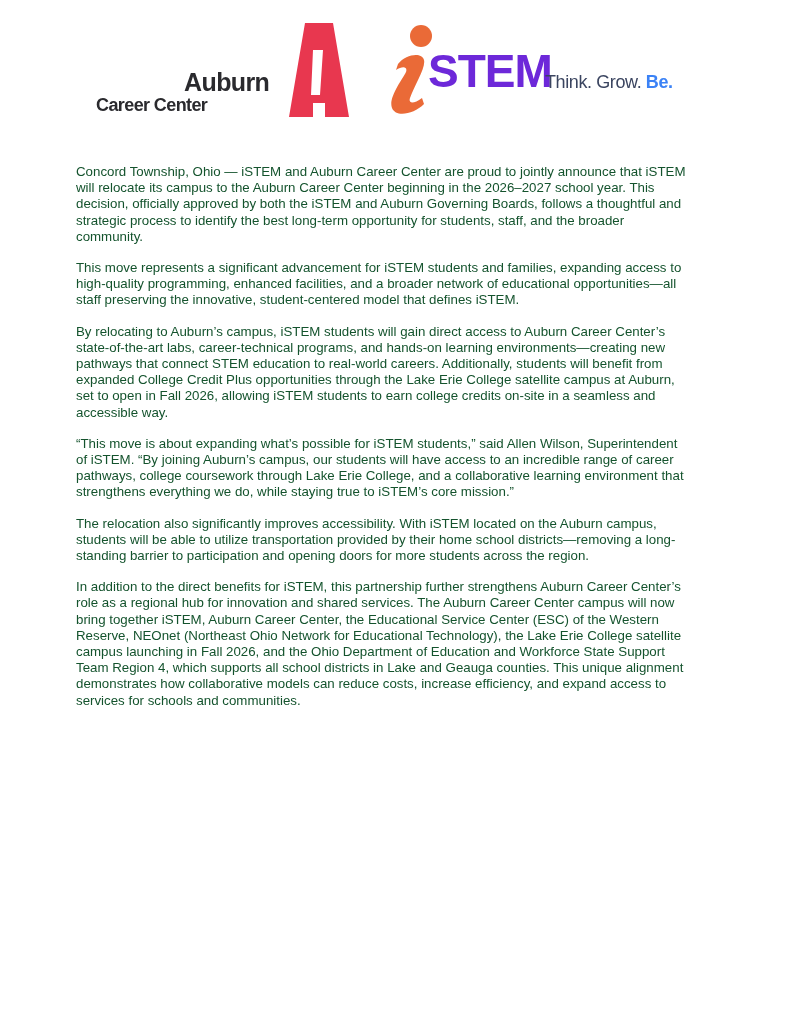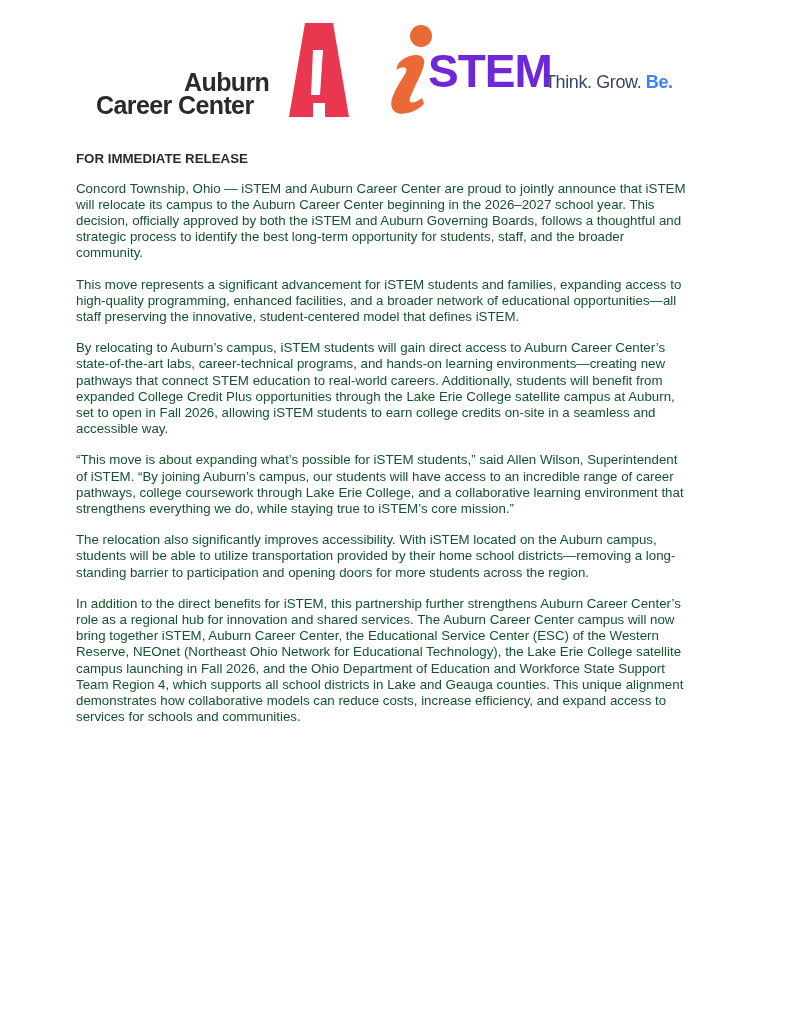--- a/index.html
+++ b/index.html
@@ -1,20 +1,20 @@
 <!DOCTYPE html>
 <html><head>
 <meta charset="utf-8">
 <style>
   html, body { margin: 0; padding: 0; background: #ffffff; }
   body { width: 791px; height: 1024px; position: relative; overflow: hidden; font-family: "Liberation Sans", sans-serif; color: #2b2b2b; }
   .logos { position: absolute; left: 0; top: 0; width: 647px; height: 130px; }
   .auburn-text { position: absolute; left: 96px; top: 70px; font-family: "Liberation Sans", sans-serif; font-weight: bold; color: #2a2a2e; letter-spacing: -0.6px; }
   .auburn-text .l1 { position: absolute; left: 88px; top: 0; font-size: 25px; line-height: 25px; white-space: nowrap; }
-  .auburn-text .l2 { position: absolute; left: 0; top: 23px; font-size: 25px; line-height: 25px; white-space: nowrap; }
+  .auburn-text .l2 { position: absolute; left: 0; top: 23px; font-size: 18px; line-height: 25px; white-space: nowrap; }
   .a-mark { position: absolute; left: 289px; top: 23px; width: 60px; height: 94px; }
   .istem-i { position: absolute; left: 388px; top: 24px; width: 60px; height: 92px; }
   .istem-word { position: absolute; left: 428px; top: 48px; font-size: 46px; line-height: 46px; font-weight: bold; color: #6d28d9; letter-spacing: -1px; white-space: nowrap; }
   .tagline { position: absolute; left: 545px; top: 72px; font-size: 18px; line-height: 20px; color: #3b4560; white-space: nowrap; letter-spacing: -0.4px; }
   .tagline .be { color: #3b82f6; font-weight: bold; }
   .content { position: absolute; left: 76px; top: 151px; width: 610px; font-size: 13.3px; line-height: 16.2px; }
   .release { font-weight: bold; font-size: 13.3px; line-height: 16.5px; color: #2b2b2b; }
   .headline { margin-top: 12px; font-weight: bold; font-size: 16.5px; line-height: 19px; color: #333; }
   p { margin: 15px 0 0 0; color: #14532d; }
   p.first { margin-top: 13px; }
@@ -33,20 +33,19 @@
 
   <svg class="istem-i" viewBox="0 0 60 92" xmlns="http://www.w3.org/2000/svg">
     <circle cx="33" cy="12" r="11" fill="#ea6a37"></circle>
     <path d="M10 40 C18 30, 34 28, 36 36 C38 44, 26 62, 22 74 C20 80, 26 80, 34 74 L36 80 C26 90, 8 94, 4 84 C0 74, 14 56, 18 48 C20 42, 14 42, 8 46 Z" fill="#ea6a37"></path>
   </svg>
   <div class="istem-word">STEM</div>
   <div class="tagline"><span>Think. Grow. </span><span class="be">Be.</span></div>
 </div>
 
 <div class="content">
-  <div class="release">FOR IMMEDIATE RELEASE</div>
   <p class="first">Concord Township, Ohio — iSTEM and Auburn Career Center are proud to jointly announce that iSTEM will relocate its campus to the Auburn Career Center beginning in the 2026–2027 school year. This decision, officially approved by both the iSTEM and Auburn Governing Boards, follows a thoughtful and strategic process to identify the best long-term opportunity for students, staff, and the broader community.</p>
   <p>This move represents a significant advancement for iSTEM students and families, expanding access to high-quality programming, enhanced facilities, and a broader network of educational opportunities—all staff preserving the innovative, student-centered model that defines iSTEM.</p>
   <p>By relocating to Auburn’s campus, iSTEM students will gain direct access to Auburn Career Center’s state-of-the-art labs, career-technical programs, and hands-on learning environments—creating new pathways that connect STEM education to real-world careers. Additionally, students will benefit from expanded College Credit Plus opportunities through the Lake Erie College satellite campus at Auburn, set to open in Fall 2026, allowing iSTEM students to earn college credits on-site in a seamless and accessible way.</p>
   <p>“This move is about expanding what’s possible for iSTEM students,” said Allen Wilson, Superintendent of iSTEM. “By joining Auburn’s campus, our students will have access to an incredible range of career pathways, college coursework through Lake Erie College, and a collaborative learning environment that strengthens everything we do, while staying true to iSTEM’s core mission.”</p>
   <p>The relocation also significantly improves accessibility. With iSTEM located on the Auburn campus, students will be able to utilize transportation provided by their home school districts—removing a long-standing barrier to participation and opening doors for more students across the region.</p>
   <p>In addition to the direct benefits for iSTEM, this partnership further strengthens Auburn Career Center’s role as a regional hub for innovation and shared services. The Auburn Career Center campus will now bring together iSTEM, Auburn Career Center, the Educational Service Center (ESC) of the Western Reserve, NEOnet (Northeast Ohio Network for Educational Technology), the Lake Erie College satellite campus launching in Fall 2026, and the Ohio Department of Education and Workforce State Support Team Region 4, which supports all school districts in Lake and Geauga counties. This unique alignment demonstrates how collaborative models can reduce costs, increase efficiency, and expand access to services for schools and communities.</p>
 </div>
 
 </body></html>

